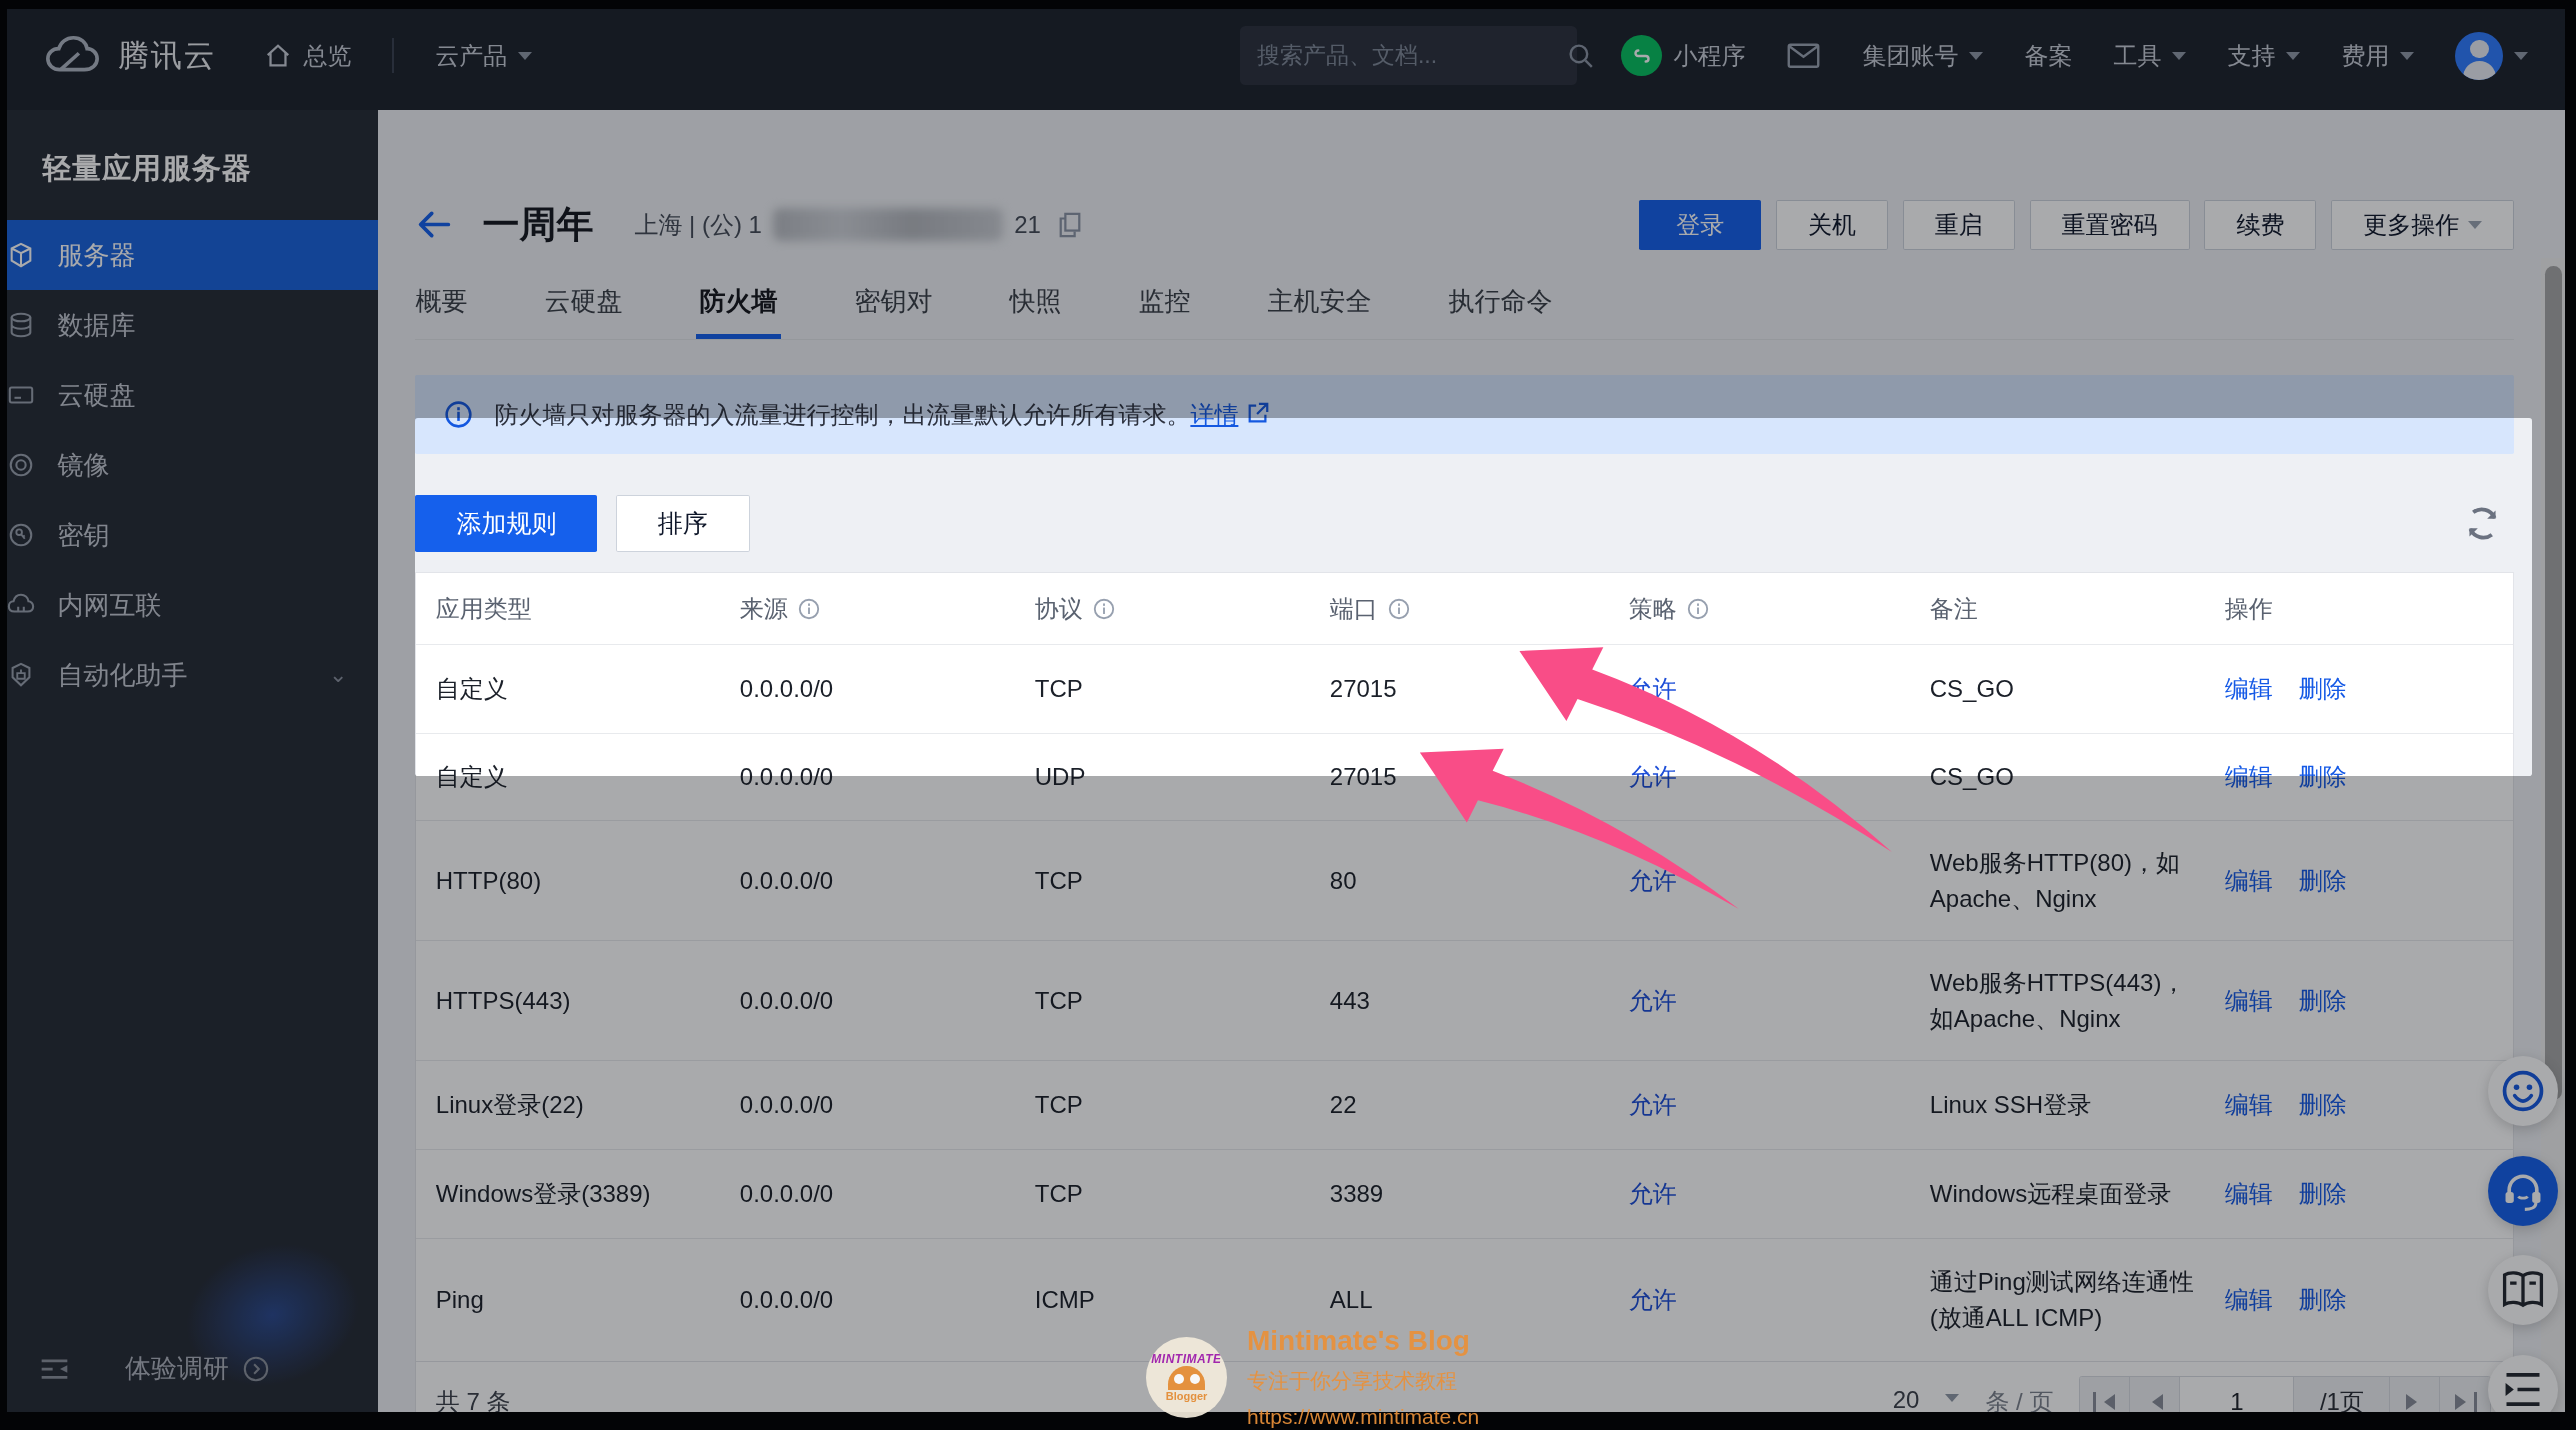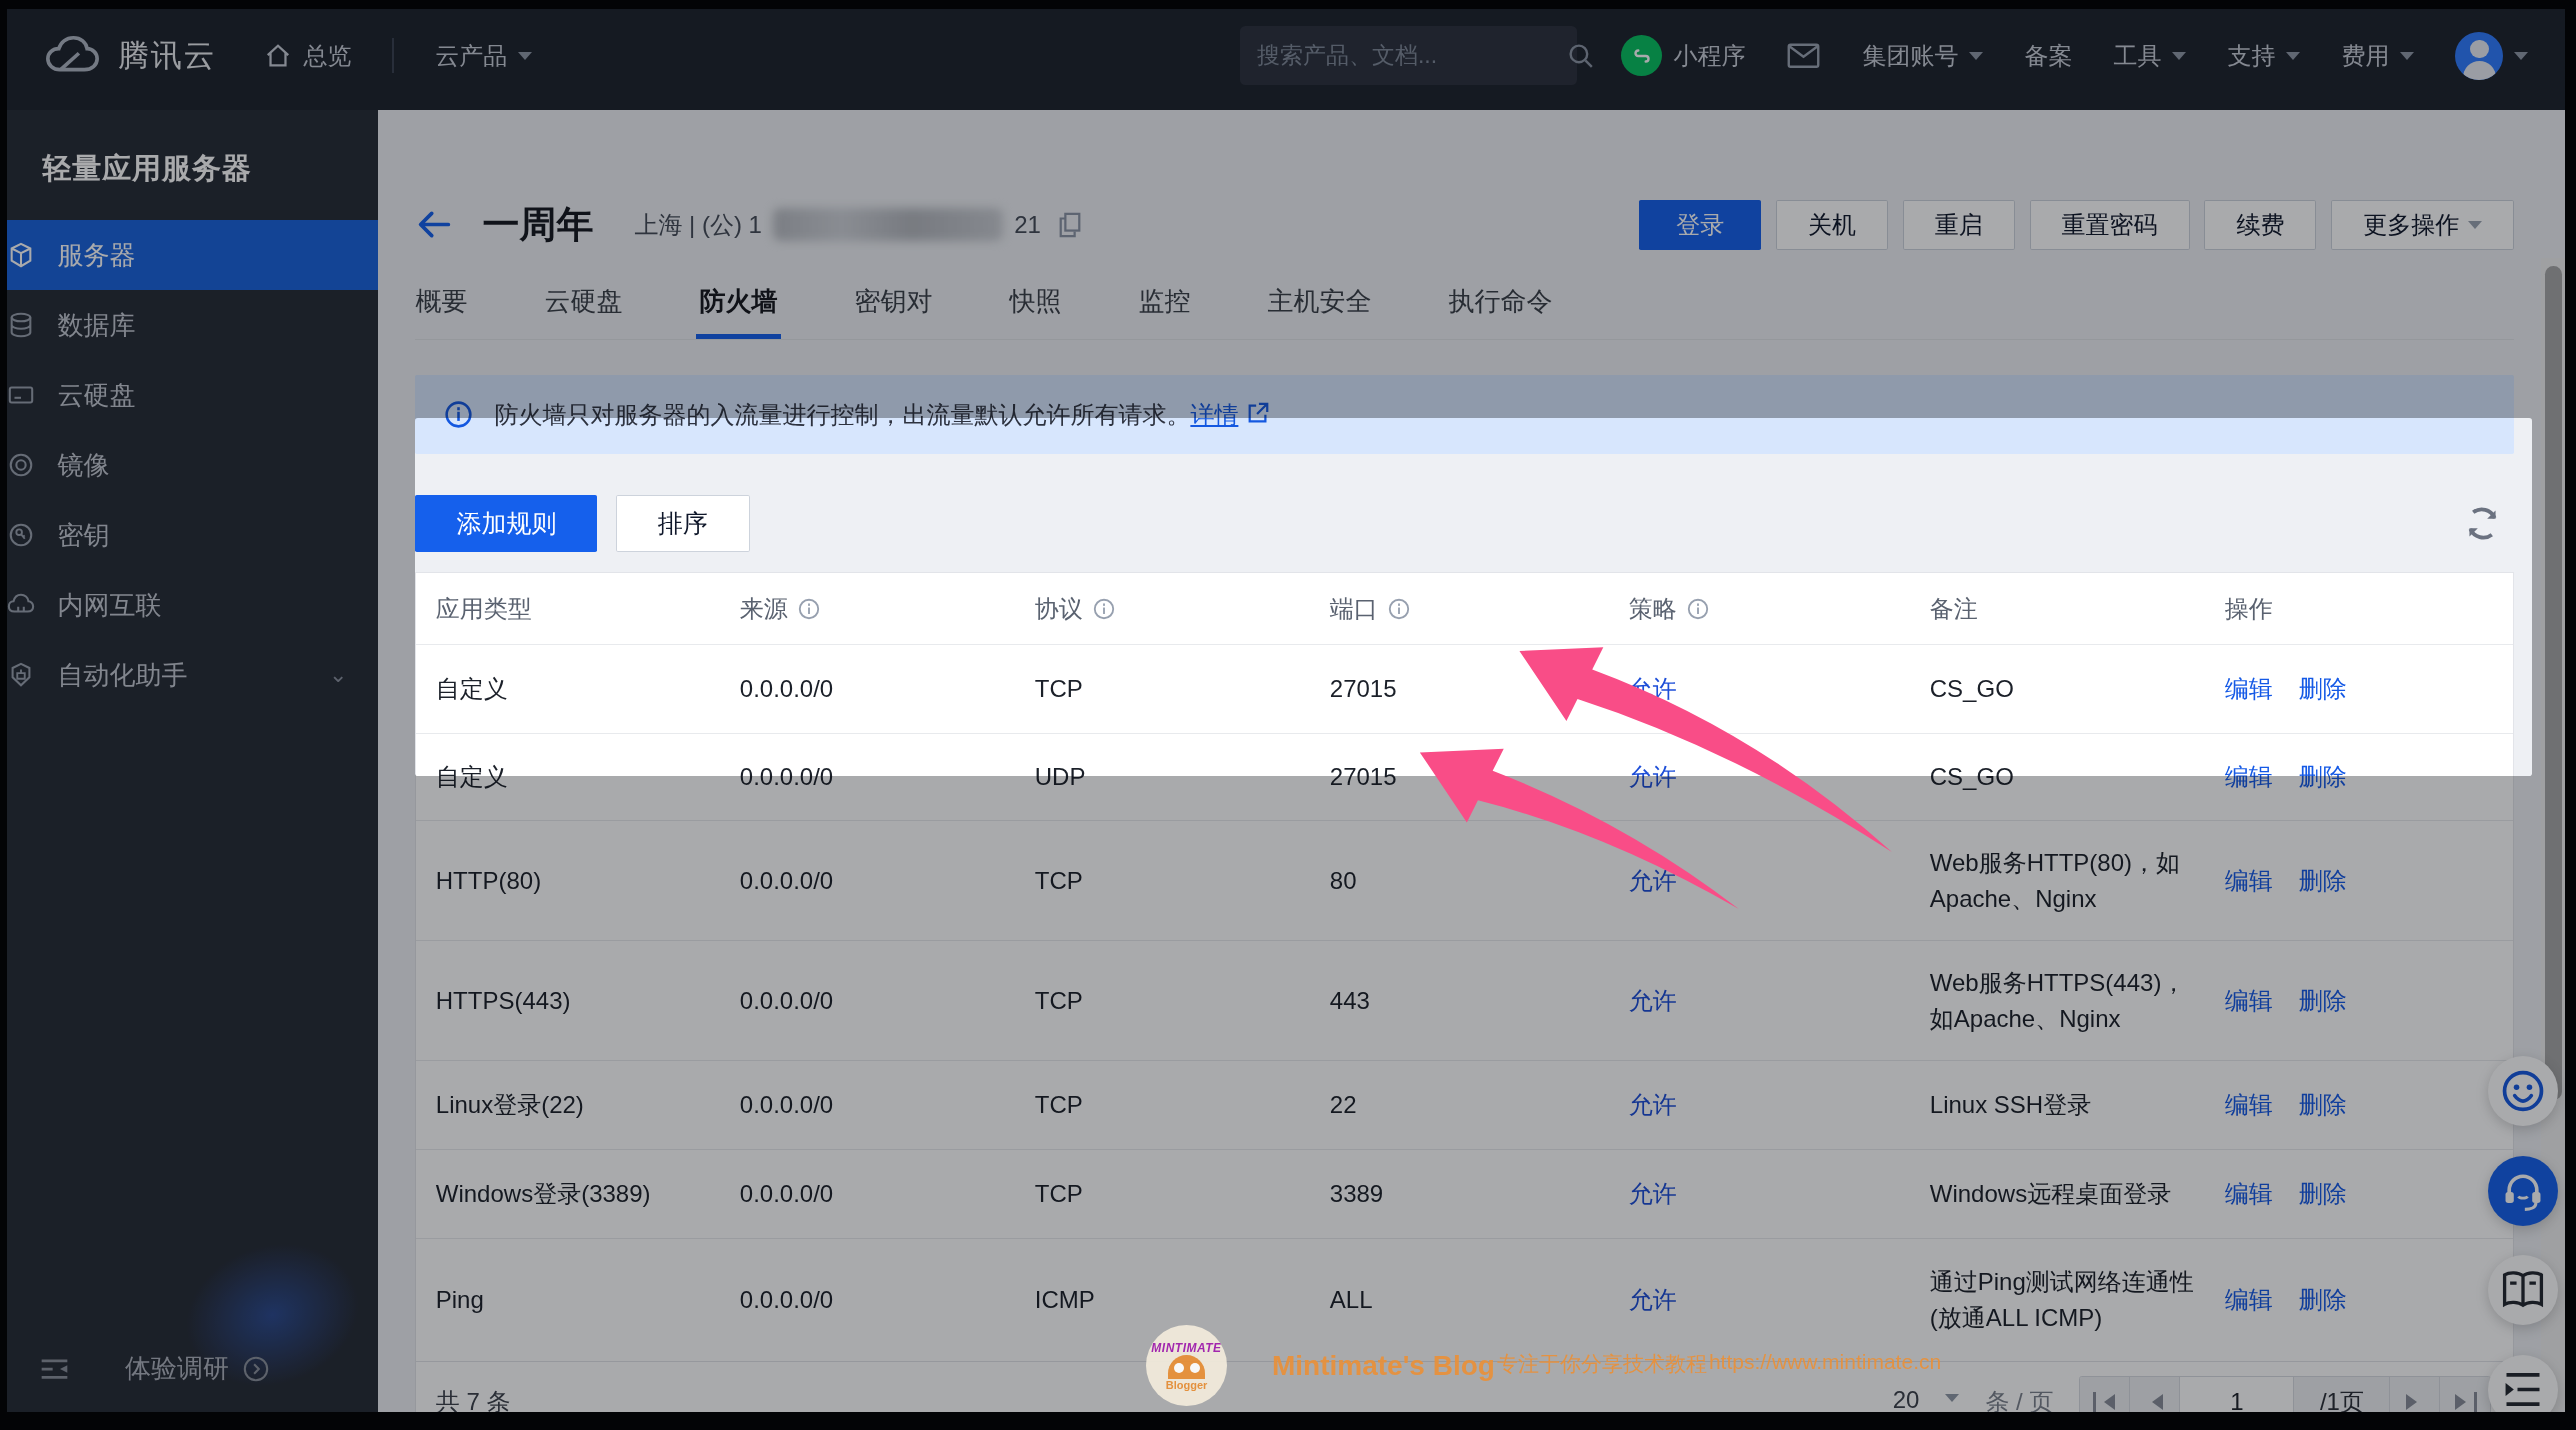--- a/index.html
+++ b/index.html
@@ -105,21 +105,21 @@
   
   .spotlight { position:absolute; left:415px; top:418px; width:2117px; height:358px; border-radius:2.8px; box-shadow:0 0 0 3688px rgba(10,12,16,0.35); z-index:40; pointer-events:none; }
   .arrows { position:absolute; left:0; top:0; z-index:60; pointer-events:none; }
   .watermark { position:absolute; left:1146px; top:1325px; z-index:55; display:flex; align-items:center; gap:20px; opacity:0.92; pointer-events:none; }
   .wm-logo { width:81px; height:81px; border-radius:50%; background:#f3ecdc; display:flex; flex-direction:column; align-items:center; justify-content:center; overflow:hidden; }
   .wm-logo .wl-top { font-size:12px; font-weight:bold; color:#a21caf; letter-spacing:0.5px;font-style:italic; }
   .wm-owl { width:37px; height:24px; border-radius:18.4px 18.4px 0 0; background:#e98f35; position:relative; }
   .wm-owl::before, .wm-owl::after { content:""; position:absolute; top:8.3px; width:10px; height:10px; border-radius:50%; background:#fff; }
   .wm-owl::before { left:5.5px; } .wm-owl::after { right:5.5px; }
   .wm-logo .wl-bottom { font-size:11px; font-weight:bold; color:#e98f35; }
-  .wm-text { display:flex; flex-direction:row; gap:2px;margin-left:25px; }
+  .wm-text { display:flex; flex-direction:column; gap:10px; }
   .wm-title { font-size:28px; font-weight:bold; color:#e9913a; }
   .wm-sub { font-size:21px; color:#e9913a; }
   .wm-url { font-size:21px; color:#e9913a; }
 
   svg { display:block; }
 </style>
 </head>
 <body>
 
 <div class="stage">

